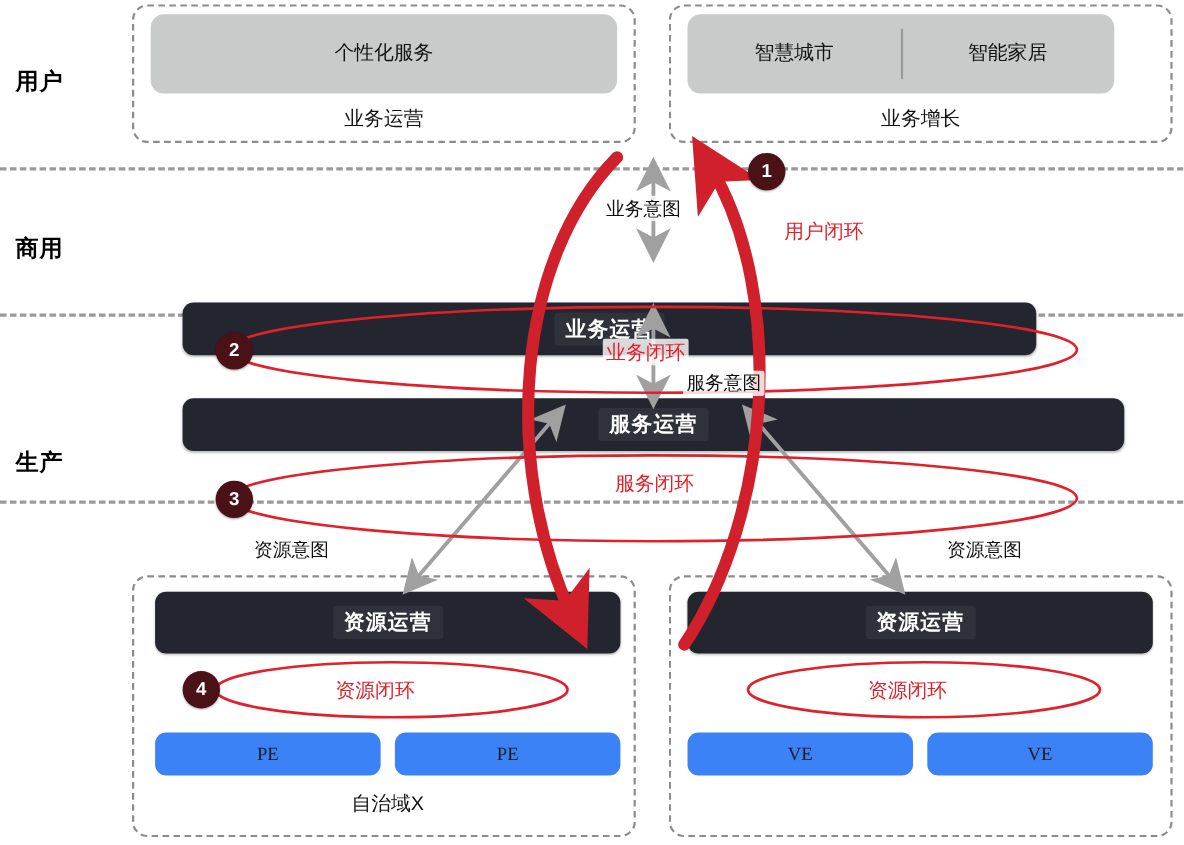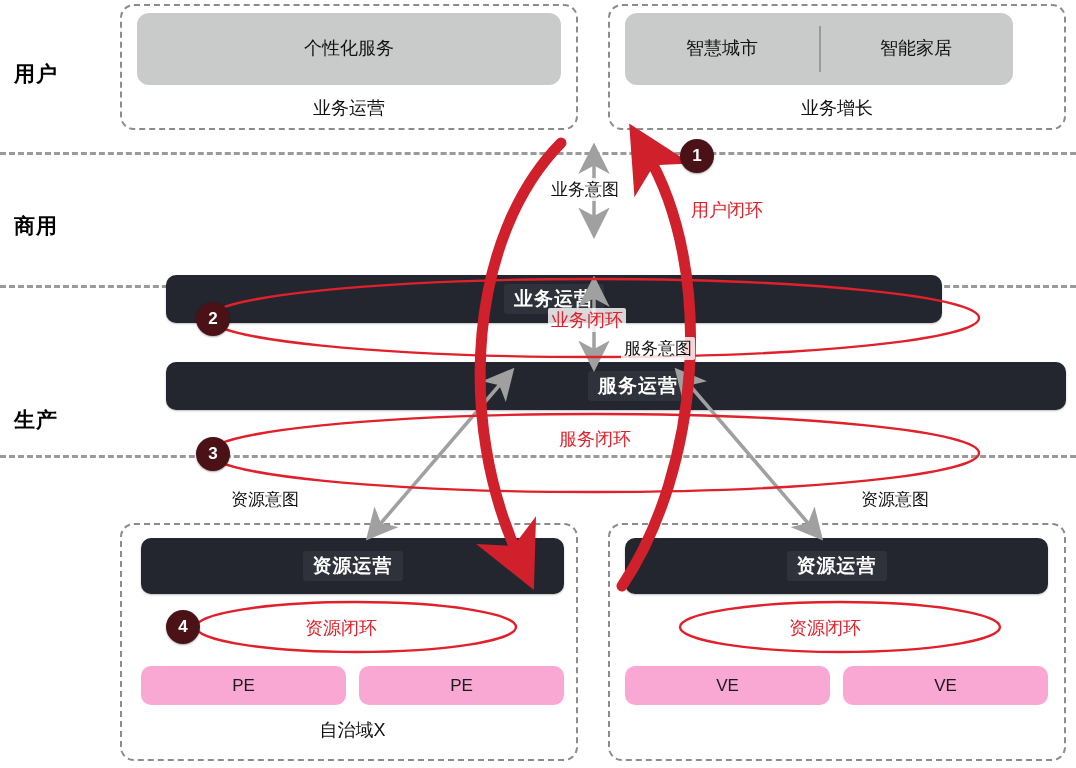--- a/index.html
+++ b/index.html
@@ -42,23 +42,23 @@
     position:absolute;background:#23262e;border-radius:10px;
     display:flex;align-items:center;justify-content:center;
     box-shadow:0 1px 2px rgba(0,0,0,.25);
   }
   .dark-bar span{
     color:#fff;font-weight:bold;font-size:19px;letter-spacing:1px;
     background:rgba(255,255,255,.06);padding:2px 10px;border-radius:3px;
   }
 
   .pe-chip{
-    position:absolute;background:#f9a8d4;border-radius:10px;
+    position:absolute;background:#3b82f6;border-radius:10px;
     display:flex;align-items:center;justify-content:center;
-    font-size:17px;color:#1b1b1b;
+    font-size:17px;color:#1b1b1b;font-family:Liberation Serif, serif;
   }
 
   .badge{
     position:absolute;width:34px;height:34px;border-radius:50%;
     background:#4a1117;color:#fff;font-size:17px;font-weight:bold;
     display:flex;align-items:center;justify-content:center;
     box-shadow:0 1px 2px rgba(0,0,0,.35);z-index:40;
   }
 
   .loop-label{
@@ -133,21 +133,21 @@
 
     <ellipse cx="356" cy="627" rx="160" ry="25" fill="none" stroke="#e0202a" stroke-width="2.4"></ellipse>
 
     <ellipse cx="840" cy="627" rx="160" ry="25" fill="none" stroke="#e0202a" stroke-width="2.4"></ellipse>
   </svg>
 
   <div class="dark-bar" style="left:166px;top:228px;width:776px;height:48px;margin-top:47px;">
     <span>业务运营</span>
   </div>
 
-  <div class="dark-bar" style="left:166px;top:362px;width:856px;height:48px;padding-left:44px;">
+  <div class="dark-bar" style="left:166px;top:362px;width:856px;height:48px;">
     <span>服务运营</span>
   </div>
 
   <div class="domain-box" style="left:120px;top:523px;width:458px;height:238px;"></div>
   <div class="dark-bar" style="left:141px;top:538px;width:423px;height:56px;">
     <span>资源运营</span>
   </div>
   <div class="pe-chip" style="left:141px;top:666px;width:205px;height:39px;">
     <span>PE</span>
   </div>
@@ -177,21 +177,21 @@
     <path d="M 561,143 C 470,235 455,420 520,560" fill="none" stroke="#d0202b" stroke-width="11" stroke-linecap="round" marker-end="url(#redArrowBig)"></path>
 
     <path d="M 622,586 C 700,470 716,270 646,152" fill="none" stroke="#d0202b" stroke-width="11" stroke-linecap="round" marker-end="url(#redArrowBig)"></path>
   </svg>
 
   <div class="badge" style="left:680px;top:139px;">1</div>
   <div class="badge" style="left:196px;top:302px;">2</div>
   <div class="badge" style="left:196px;top:437px;">3</div>
   <div class="badge" style="left:166px;top:610px;">4</div>
 
-  <div class="loop-label" style="left:688px;top:198px;text-align:right;">用户闭环</div>
+  <div class="loop-label" style="left:710px;top:198px;text-align:right;">用户闭环</div>
   <div class="loop-label" style="left:548px;top:308px;">业务闭环</div>
   <div class="loop-label" style="left:556px;top:427px;">服务闭环</div>
   <div class="loop-label" style="left:302px;top:616px;">资源闭环</div>
   <div class="loop-label" style="left:786px;top:616px;">资源闭环</div>
 
   <div class="intent-label" style="left:548px;top:178px;">业务意图</div>
   <div class="intent-label" style="left:621px;top:337px;">服务意图</div>
   <div class="intent-label" style="left:228px;top:488px;">资源意图</div>
   <div class="intent-label" style="left:858px;top:488px;">资源意图</div>
 

